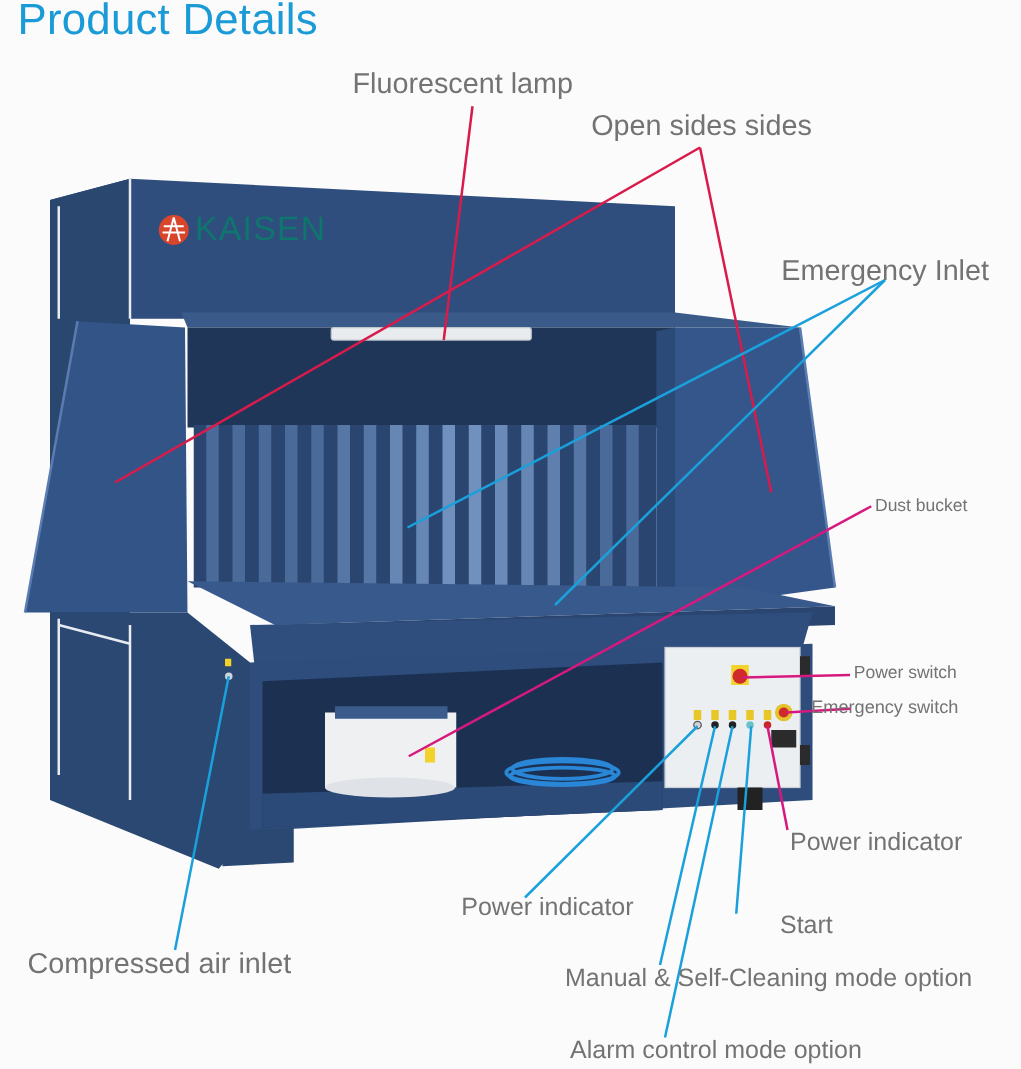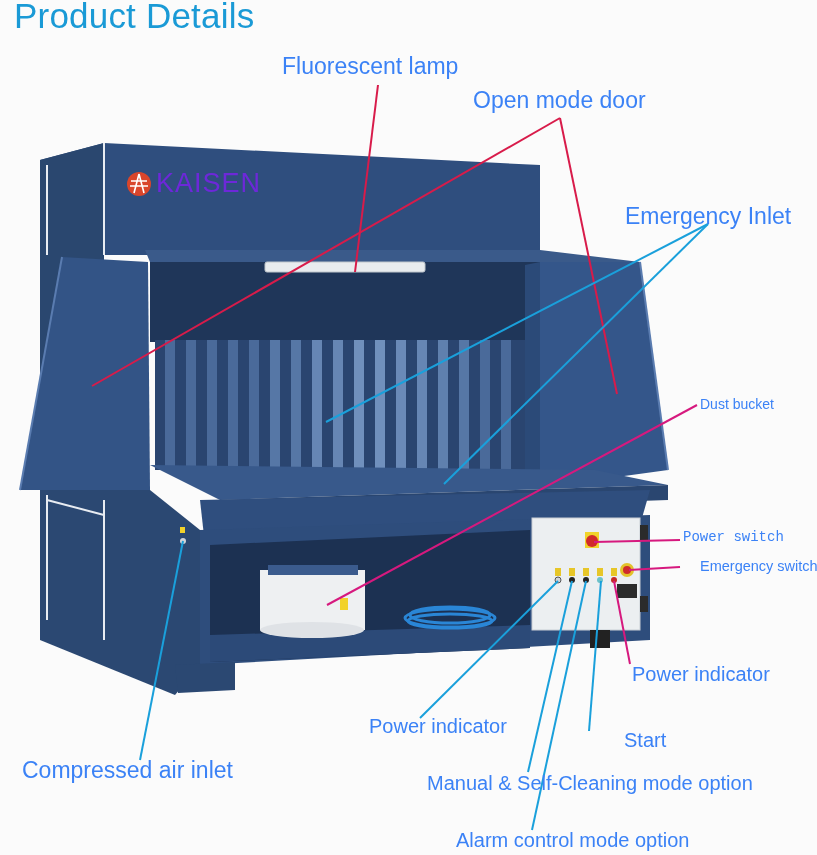--- a/index.html
+++ b/index.html
@@ -6,31 +6,31 @@
   body {
     width:817px; height:855px; position:relative; overflow:hidden;
     background:#fbfbfb;
     font-family:"Liberation Sans", "DejaVu Sans", sans-serif;
   }
   .title {
     position:absolute; left:14px; top:-4px;
     font-size:35px; color:#1a9ad6; font-weight:normal; letter-spacing:0.2px;
   }
   .label {
-    position:absolute; color:#3b82f6; white-space:nowrap; line-height:1;
+    position:absolute; color:#737373; white-space:nowrap; line-height:1;
   }
   .lg { font-size:23px; }
   .md { font-size:20px;padding-left:36px; }
   .sm { font-size:14px; }
   .xs { font-size:14.5px; }
   svg.art { position:absolute; left:0; top:0; }
   .brand {
     position:absolute; left:126px; top:168px; display:flex; align-items:center;
   }
-  .brand-text { color:#6d28d9; font-size:27px; letter-spacing:1px; margin-left:4px; }
+  .brand-text { color:#0f766e; font-size:27px; letter-spacing:1px; margin-left:4px; }
 </style>
 </head>
 <body>
 
 <div class="title">Product Details</div>
 
 <svg class="art" width="817" height="855" viewBox="0 0 817 855">
 
   <polygon points="40,160 104,143 540,165 540,255 40,255" fill="#2f4e7e"></polygon>
   <polygon points="40,160 104,143 104,520 40,520" fill="#2a476f"></polygon>
@@ -148,23 +148,23 @@
 
 <div class="brand">
   <svg width="26" height="26" viewBox="0 0 26 26">
     <circle cx="13" cy="13" r="12" fill="#d9452b"></circle>
     <path d="M13 3 L8 22 M13 3 L18 22 M5 10 H21 M4 15 H22" stroke="#fff" stroke-width="1.6" fill="none"></path>
   </svg>
   <span class="brand-text">KAISEN</span>
 </div>
 
 <div class="label lg" style="left:282px;top:55px;">Fluorescent lamp</div>
-<div class="label lg" style="left:473px;top:89px;">Open mode door</div>
+<div class="label lg" style="left:473px;top:89px;">Open sides sides</div>
 <div class="label lg" style="left:625px;top:205px;">Emergency Inlet</div>
 <div class="label sm" style="left:700px;top:397px;">Dust bucket</div>
-<div class="label sm" style="left:683px;top:530px;font-family:Liberation Mono, monospace;">Power switch</div>
-<div class="label xs" style="left:700px;top:559px;">Emergency switch</div>
+<div class="label sm" style="left:683px;top:530px;">Power switch</div>
+<div class="label xs" style="left:649px;top:559px;">Emergency switch</div>
 <div class="label md" style="left:596px;top:664px;">Power indicator</div>
 <div class="label md" style="left:333px;top:716px;">Power indicator</div>
 <div class="label md" style="left:560px;top:730px;margin-left:28px;">Start</div>
-<div class="label md" style="left:391px;top:773px;text-align:center;">Manual &amp; Self-Cleaning mode option</div>
+<div class="label md" style="left:416px;top:773px;text-align:center;">Manual &amp; Self-Cleaning mode option</div>
 <div class="label md" style="left:420px;top:830px;">Alarm control mode option</div>
 <div class="label lg" style="left:22px;top:759px;">Compressed air inlet</div>
 
 </body></html>

